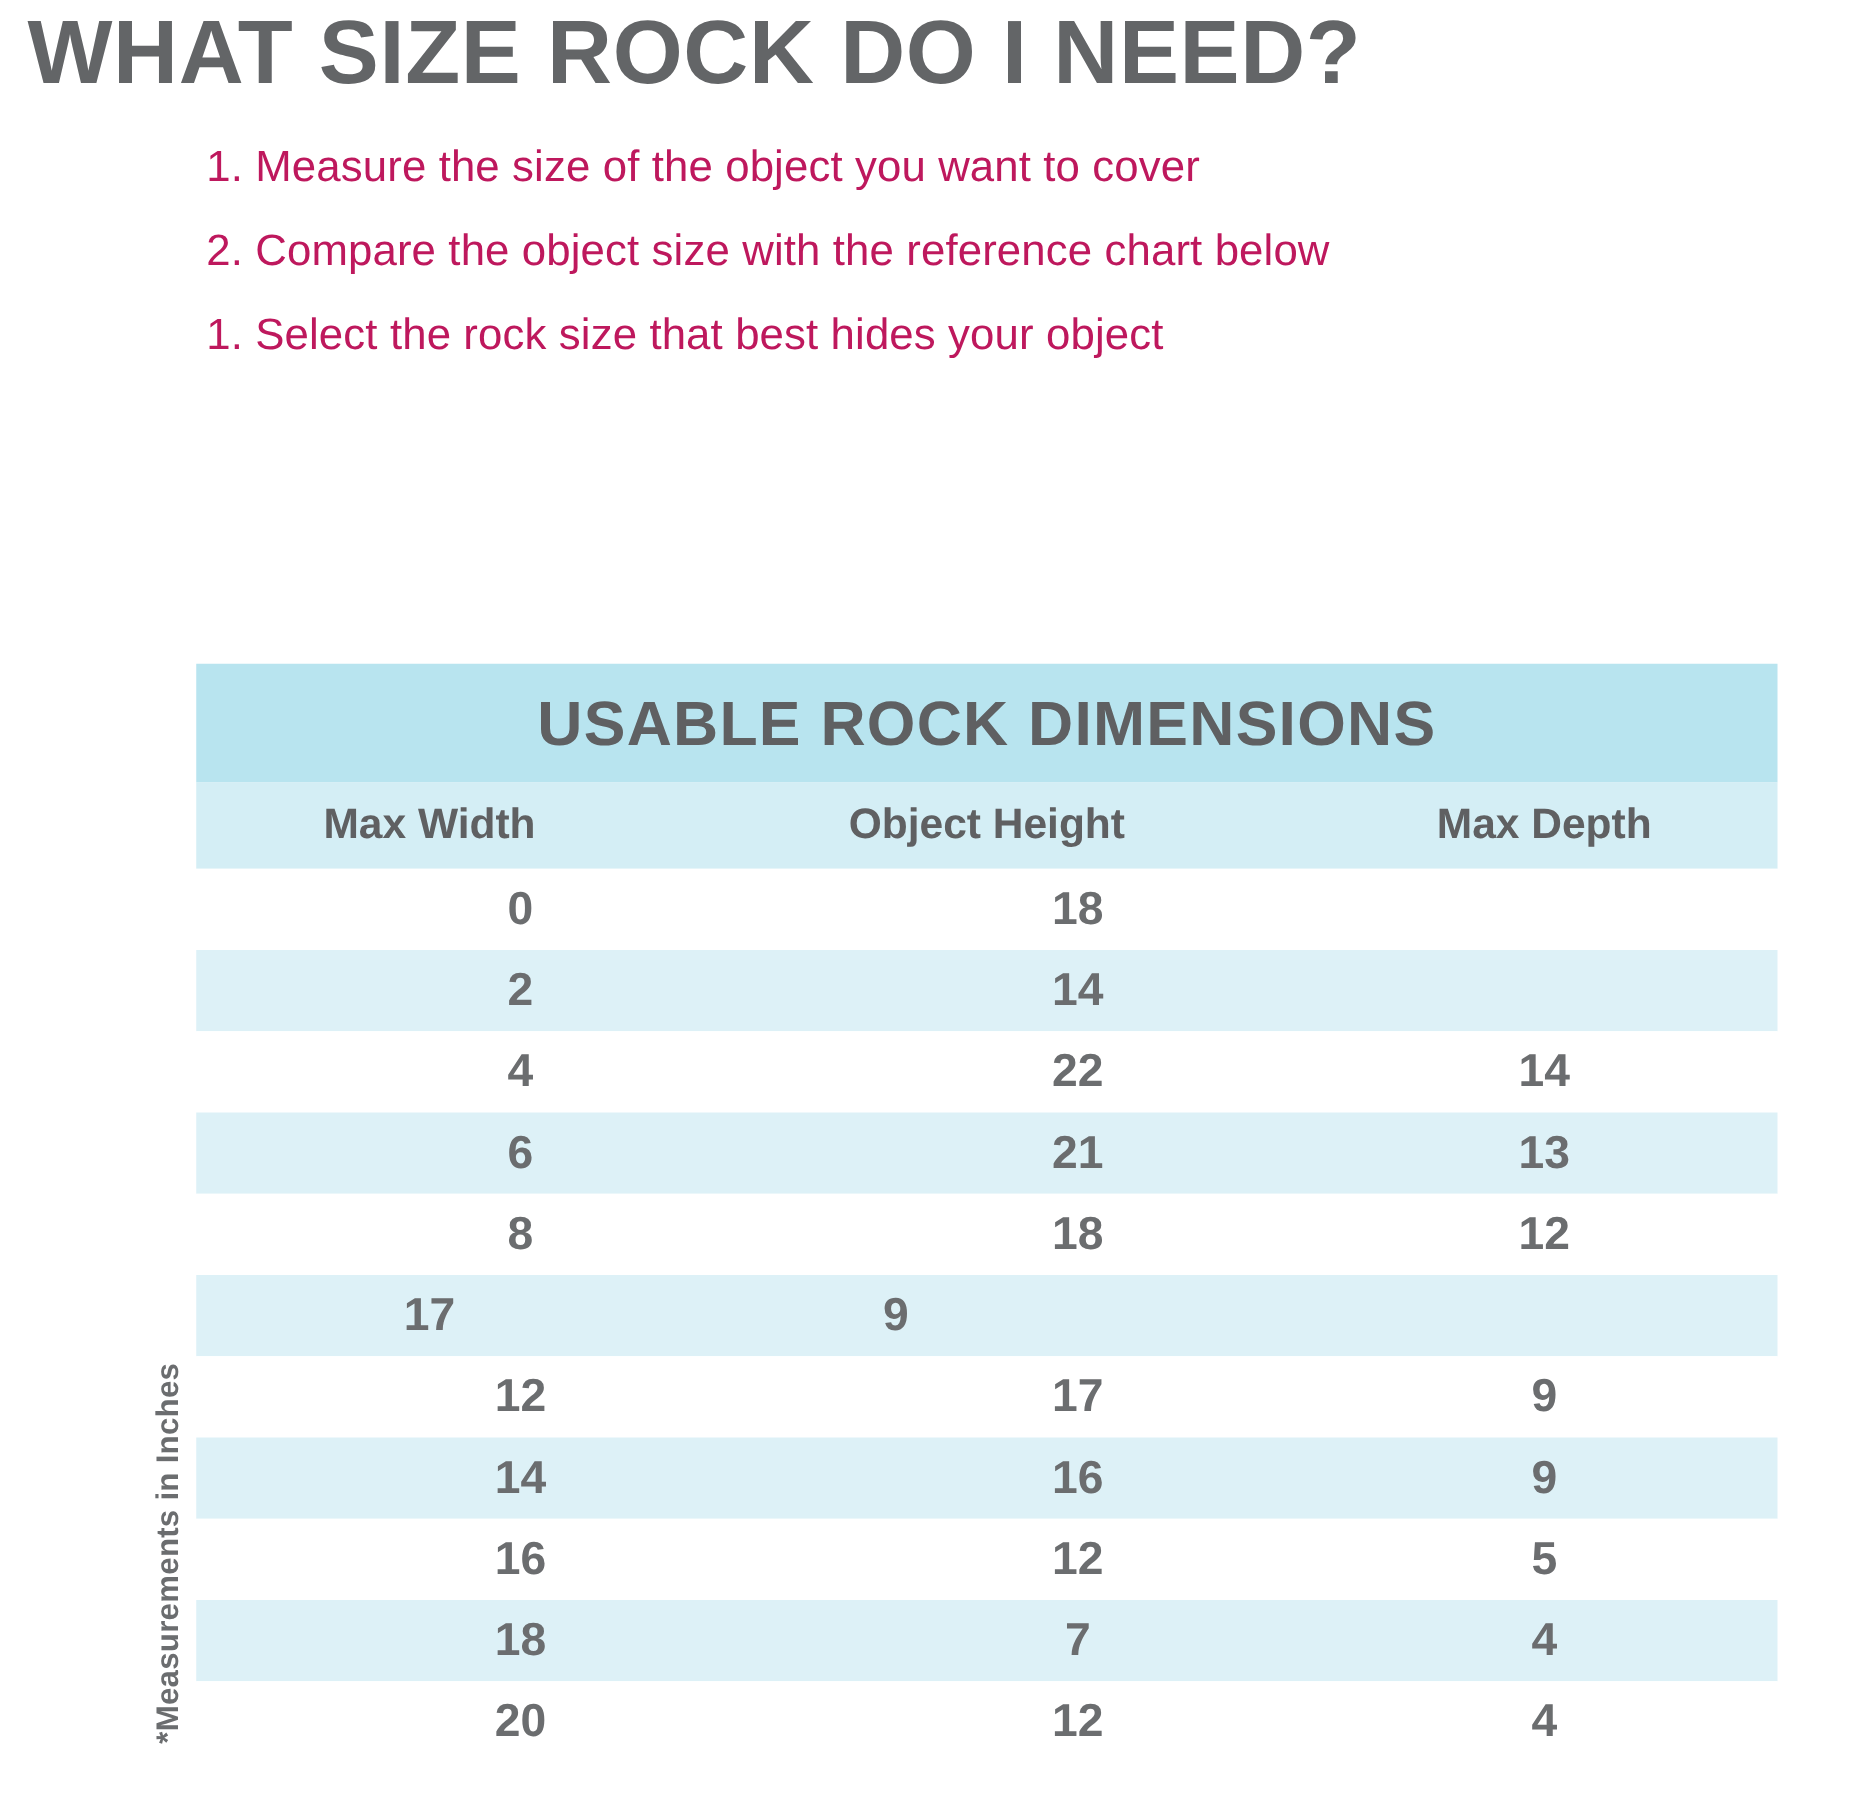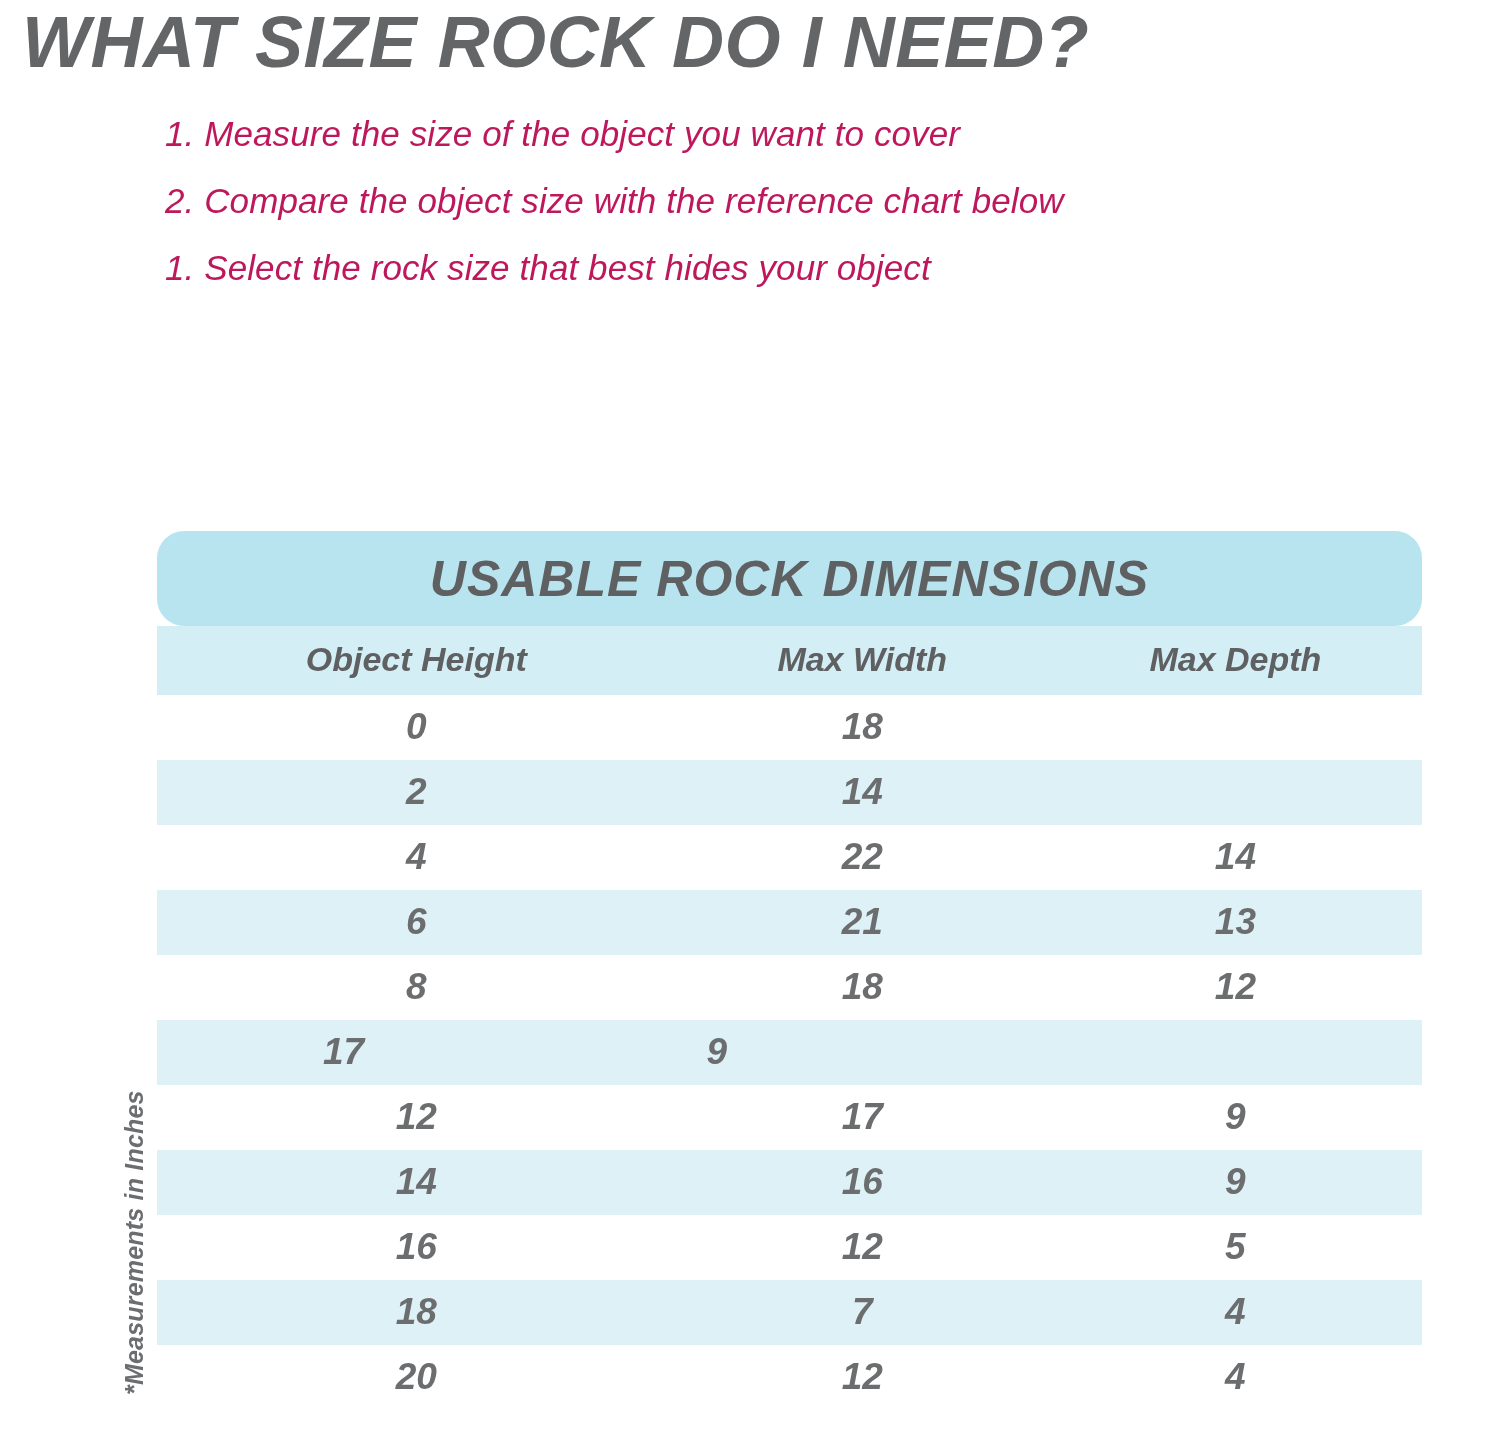--- a/index.html
+++ b/index.html
@@ -13,21 +13,20 @@
     font-family: "Liberation Sans", sans-serif;
     color: #5f6062;
     overflow: hidden;
     position: relative;
   }
   .page {
     position: relative;
     width: 1500px;
     height: 1340px;
     box-sizing: border-box;
-    font-style: italic;
   }
   .headline {
     font-size: 72px;
     font-weight: bold;
     letter-spacing: 0.5px;
     color: #636567;
     padding: 6px 0 0 22px;
     line-height: 1.0;
     white-space: nowrap;
   }
@@ -51,21 +50,20 @@
   }
   .table-title {
     background: #b8e4ef;
     color: #5f6062;
     font-size: 50px;
     font-weight: bold;
     text-align: center;
     letter-spacing: 1px;
     padding: 22px 0 20px 0;
     line-height: 1.05;
-    border-radius: 27px;
   }
   .head-row {
     background: #d4eef5;
     display: flex;
     padding: 14px 0 16px 0;
   }
   .head-cell {
     font-size: 34px;
     font-weight: bold;
     color: #5f6062;
@@ -125,22 +123,22 @@
 
   <div class="side-label">
     <span>*Measurements in Inches</span>
   </div>
 
   <div class="table-wrap">
 
     <div class="table-title">USABLE ROCK DIMENSIONS</div>
 
     <div class="head-row">
+      <div class="head-cell col-w">Max Width</div>
       <div class="head-cell col-h">Object Height</div>
-      <div class="head-cell col-w">Max Width</div>
       <div class="head-cell col-d">Max Depth</div>
     </div>
 
     <div class="data-row">
       <div class="cell col-h">0</div>
       <div class="cell col-d">18</div>
     </div>
     <div class="data-row alt">
       <div class="cell col-h">2</div>
       <div class="cell col-d">14</div>

